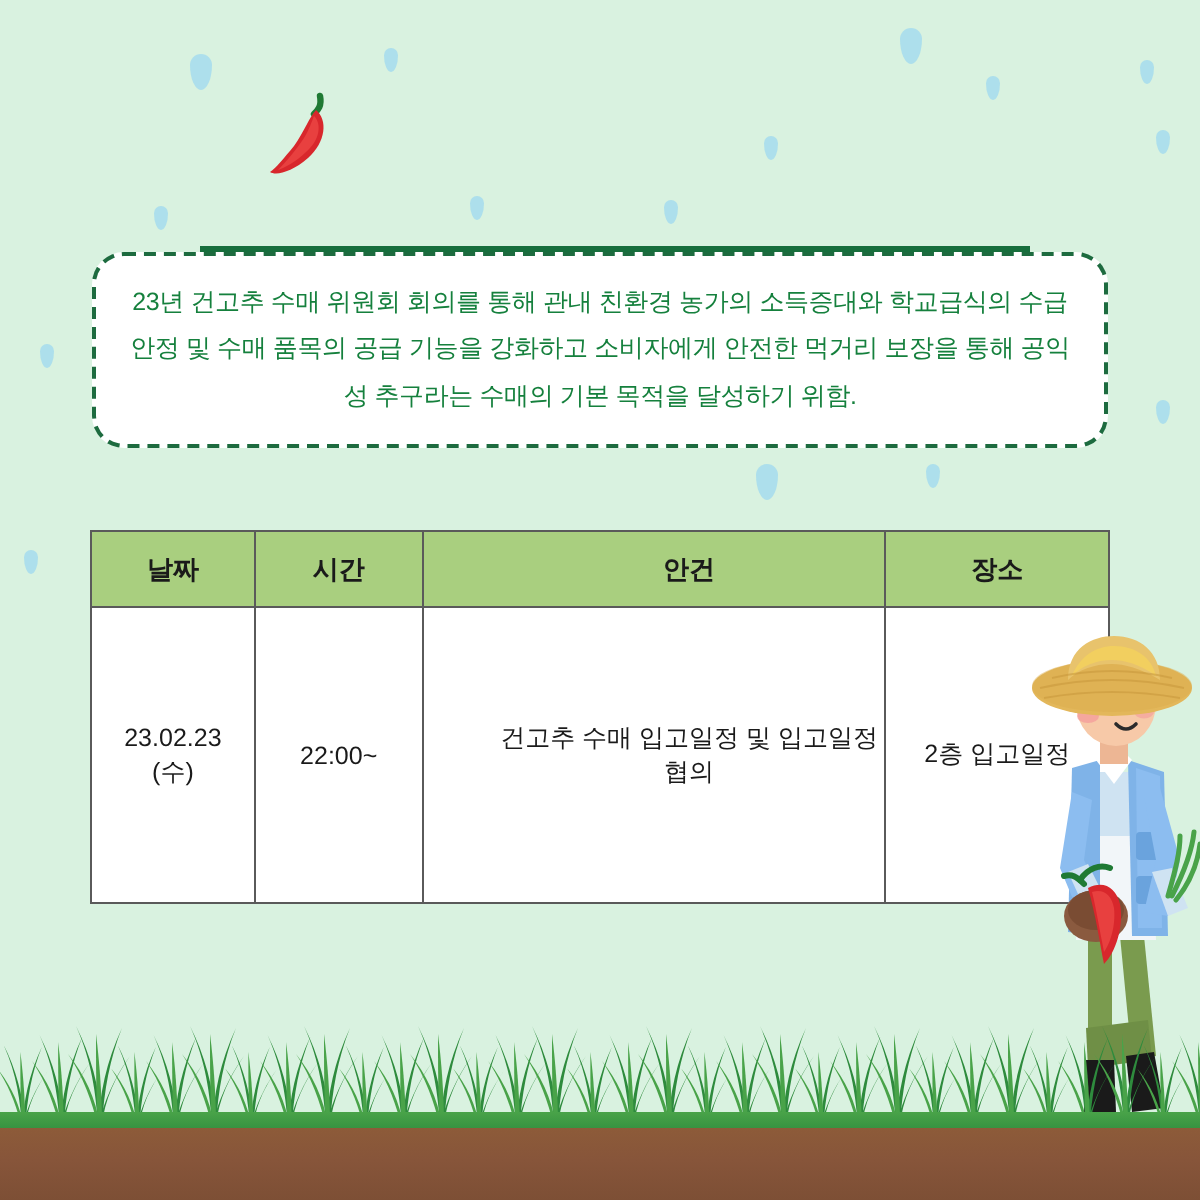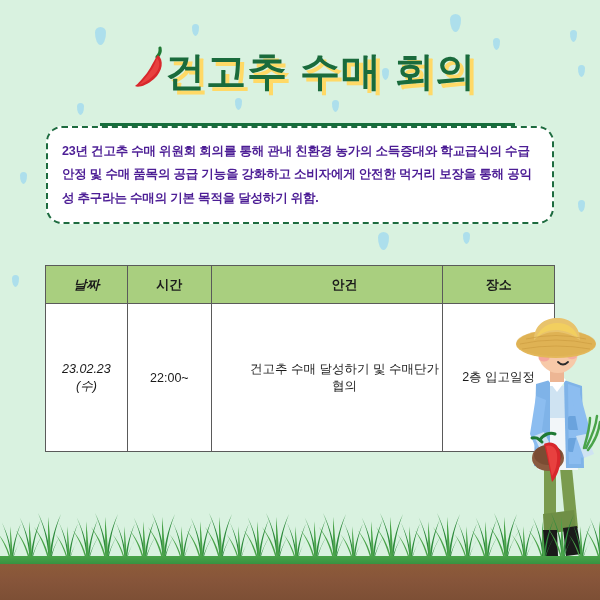--- a/index.html
+++ b/index.html
@@ -78,23 +78,24 @@
     height: 98px;
     background: #ffffff;
     border: 2.5px dashed #1d6b3f;
     border-radius: 16px;
     display: flex;
     align-items: center;
     justify-content: center;
   }
   #desc-text {
     font-size: 12.5px;
-    font-weight: bold;
+    font-weight: normal;
     line-height: 1.85;
-    color: #4c1d95;
+    color: #15803d;
+    text-align: center;
     padding: 0 14px;
     letter-spacing: -0.2px;
   }
 
   
   #meeting-table {
     position: absolute;
     left: 45px;
     top: 265px;
     width: 510px;
@@ -113,21 +114,21 @@
     height: 38px;
     font-size: 13px;
     font-weight: bold;
   }
   #meeting-table tbody td {
     height: 148px;
     font-size: 12.5px;
     font-weight: normal;
     background: #ffffff;
   }
-  .col-date  { width: 82px; font-style: italic; }
+  .col-date  { width: 82px; }
   .col-time  { width: 84px; margin-top: 20px; }
   .col-topic { width: 232px; padding-left: 35px; }
   .col-place { width: 112px; }
   .cell-multiline { line-height: 1.35; white-space: pre-line; }
 
   
   #soil {
     position: absolute;
     left: 0;
     bottom: 0;
@@ -191,21 +192,20 @@
     </div>
 
   <div id="title-block">
 
     <svg id="chili-icon" viewBox="0 0 46 48">
       <path d="M30 4 C31 9 29 11 27 13" stroke="#1f7a34" stroke-width="3.2" fill="none" stroke-linecap="round"></path>
       <path d="M28 11 C34 16 33 27 24 35 C16 42 8 44 5 42 C8 40 12 35 17 29 C22 22 25 14 28 11 Z" fill="#d8272c"></path>
       <path d="M27 14 C31 18 30 26 23 32 C18 37 12 40 9 41 C13 37 18 31 22 25 C24.5 21 26 16.5 27 14 Z" fill="#e8403f"></path>
     </svg>
 
-    <div id="title-text">건고추 수매 회의</div>
     <div id="title-rule"></div>
   </div>
 
   <div id="desc-box">
     <div id="desc-text">23년 건고추 수매 위원회 회의를 통해 관내 친환경 농가의 소득증대와 학교급식의 수급 안정 및 수매 품목의 공급 기능을 강화하고 소비자에게 안전한 먹거리 보장을 통해 공익성 추구라는 수매의 기본 목적을 달성하기 위함.</div>
   </div>
 
   <table id="meeting-table">
     <thead>
       <tr>
@@ -213,21 +213,21 @@
         <th class="col-time">시간</th>
         <th class="col-topic">안건</th>
         <th class="col-place">장소</th>
       </tr>
     </thead>
     <tbody>
       <tr>
         <td class="col-date cell-multiline">23.02.23
 (수)</td>
         <td class="col-time">22:00~</td>
-        <td class="col-topic">건고추 수매 달성하기 및 수매단가 협의</td>
+        <td class="col-topic">건고추 수매 입고일정 및 입고일정 협의</td>
         <td class="col-place">2층 입고일정</td>
       </tr>
     </tbody>
   </table>
 
   <svg id="farmer" viewBox="0 0 100 250">
 
     <path d="M44 150 L44 215 L56 215 L56 150 Z" fill="#7a9b4e"></path>
     <path d="M60 150 L66 212 L78 210 L72 150 Z" fill="#7a9b4e"></path>
     <path d="M43 196 L74 192 L76 212 L44 216 Z" fill="#6f8f46"></path>

